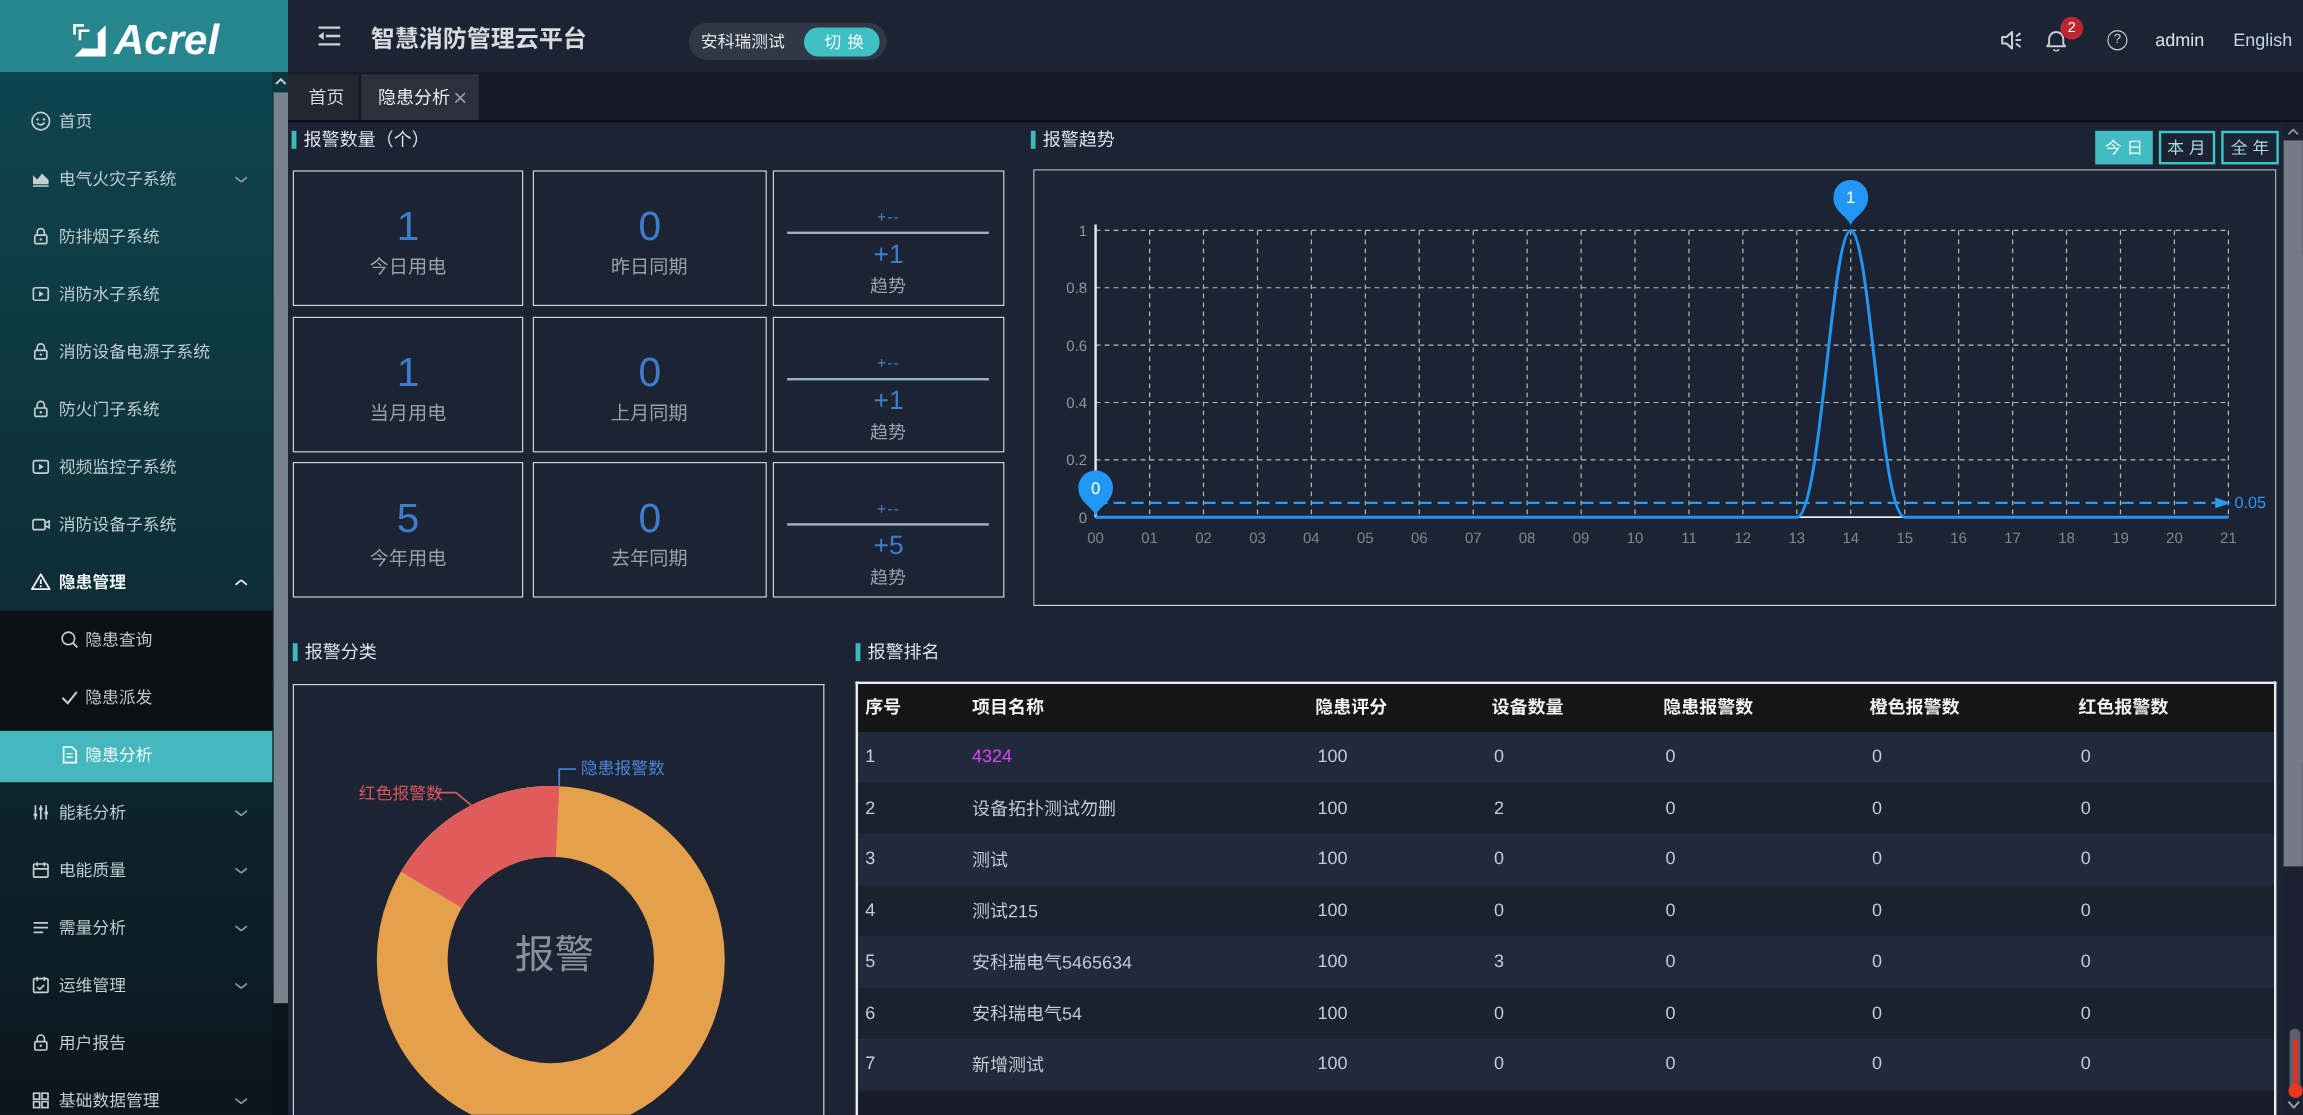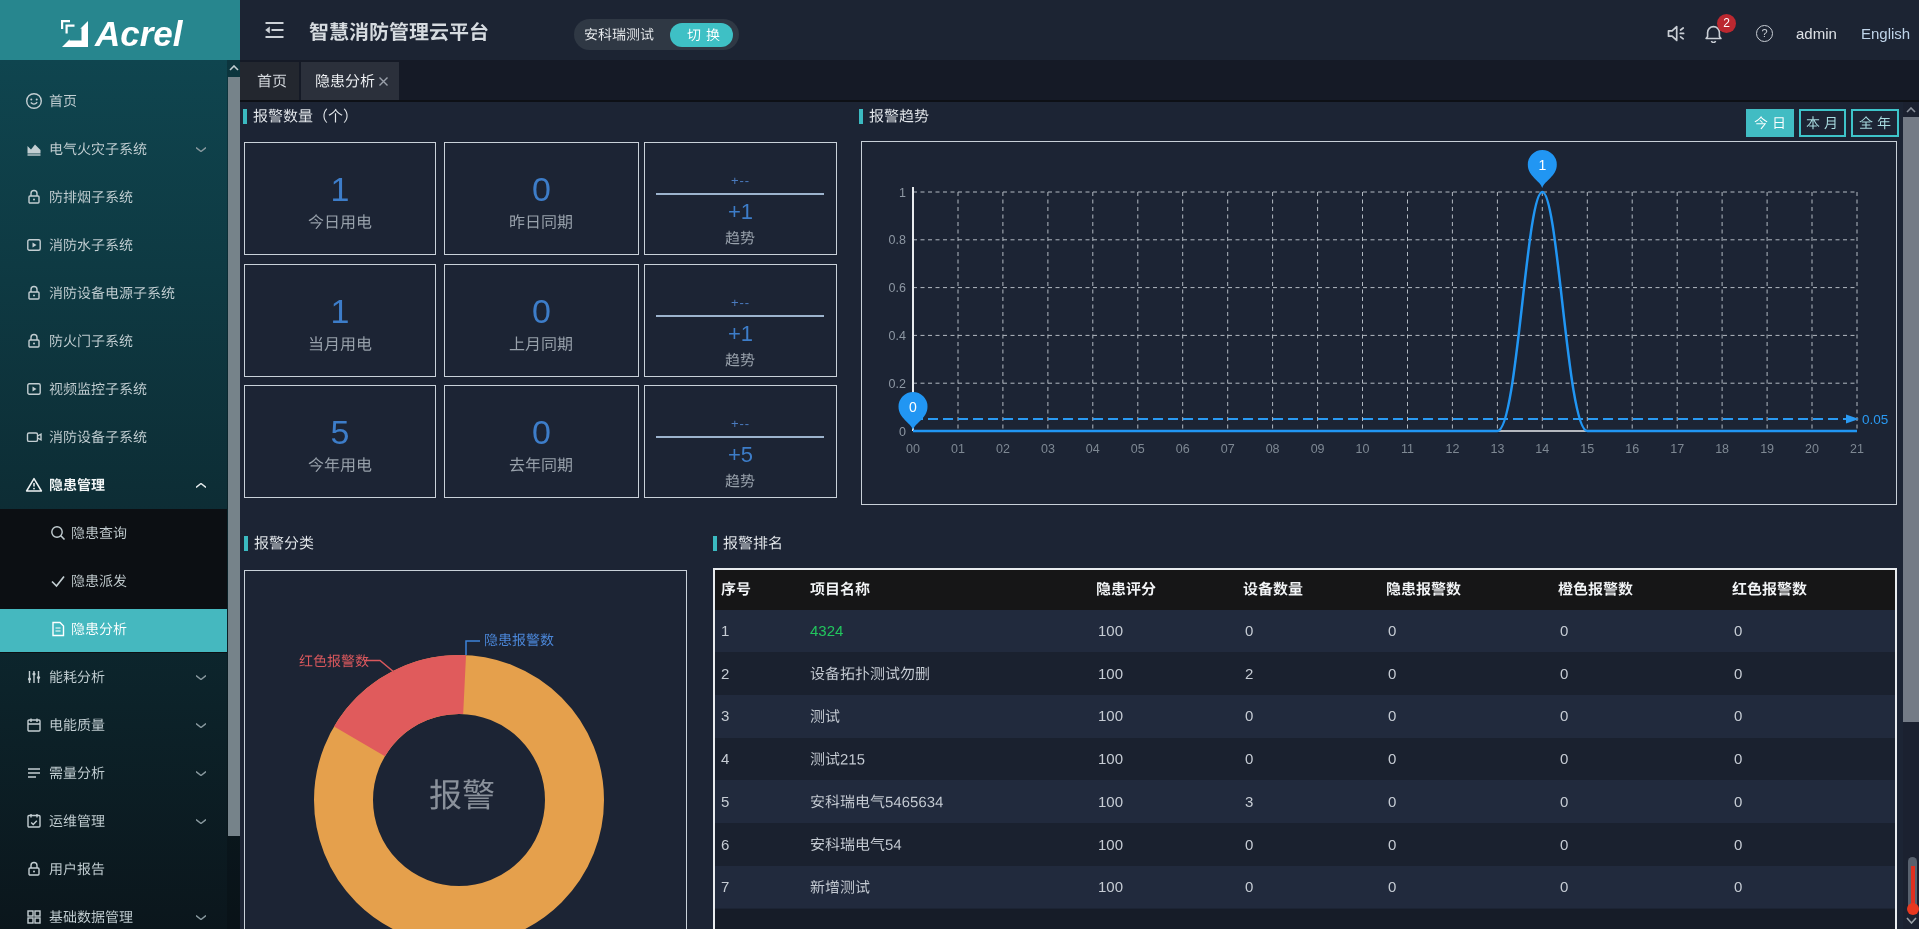--- a/index.html
+++ b/index.html
@@ -165,21 +165,21 @@
 <circle cx="459" cy="800" r="115.5" fill="none" stroke="#e5a04c" stroke-width="59"></circle>
 <path d="M464.6 684.6 A115.5 115.5 0 0 0 359.5 741.4" fill="none" stroke="#e05b5c" stroke-width="59"></path>
 <path d="M466 655 V641 H480" fill="none" stroke="#3c82d9" stroke-width="1.5"></path>
 <path d="M364 660.5 H380 L394.5 672.5" fill="none" stroke="#da585d" stroke-width="1.5"></path>
 </svg>
 <div class="abs" style="left:713px;top:568px;width:1184px;height:380px;border:2px solid #e9ecef;border-bottom:none"></div>
 <div class="abs" style="left:715px;top:570px;width:1180px;height:40px;background:#161617"></div>
 <div class="abs" style="left:715px;top:609.6px;width:1180px;height:42.7px;background:#212a3d"></div>
 <div class="abs" style="left:715px;top:652.3px;width:1180px;height:1px;background:#343b49"></div>
 <div class="abs" style="left:721px;top:622.0px;color:#c6ccd4;font-size:15px;z-index:11">1</div>
-<div class="abs" style="left:810px;top:622.0px;color:#22c55e;font-size:15px;z-index:11">4324</div>
+<div class="abs" style="left:810px;top:622.0px;color:#d946ef;font-size:15px;z-index:11">4324</div>
 <div class="abs" style="left:1098px;top:622.0px;color:#c6ccd4;font-size:15px;z-index:11">100</div>
 <div class="abs" style="left:1245px;top:622.0px;color:#c6ccd4;font-size:15px;z-index:11">0</div>
 <div class="abs" style="left:1388px;top:622.0px;color:#c6ccd4;font-size:15px;z-index:11">0</div>
 <div class="abs" style="left:1560px;top:622.0px;color:#c6ccd4;font-size:15px;z-index:11">0</div>
 <div class="abs" style="left:1734px;top:622.0px;color:#c6ccd4;font-size:15px;z-index:11">0</div>
 <div class="abs" style="left:715px;top:652.3px;width:1180px;height:42.7px;background:#1a212f"></div>
 <div class="abs" style="left:715px;top:695.0px;width:1180px;height:1px;background:#343b49"></div>
 <div class="abs" style="left:721px;top:664.7px;color:#c6ccd4;font-size:15px;z-index:11">2</div>
 <div class="abs" style="left:1098px;top:664.7px;color:#c6ccd4;font-size:15px;z-index:11">100</div>
 <div class="abs" style="left:1245px;top:664.7px;color:#c6ccd4;font-size:15px;z-index:11">2</div>

